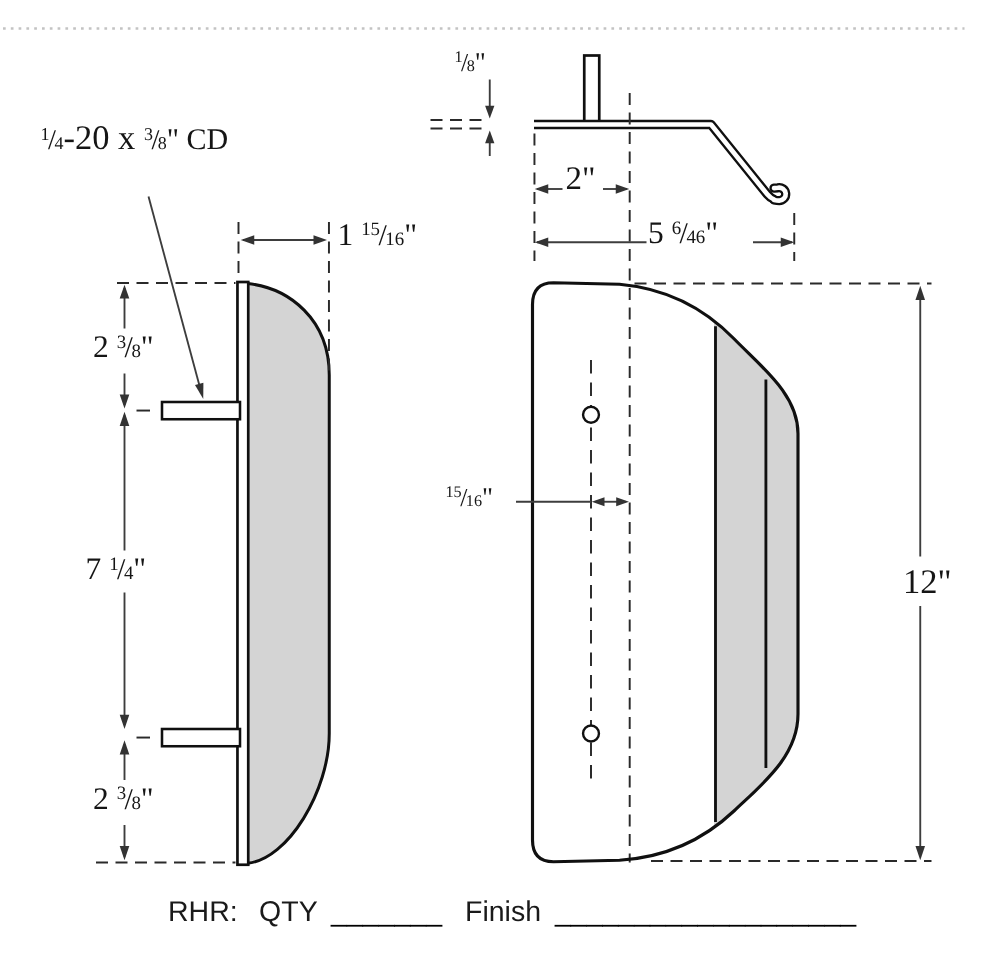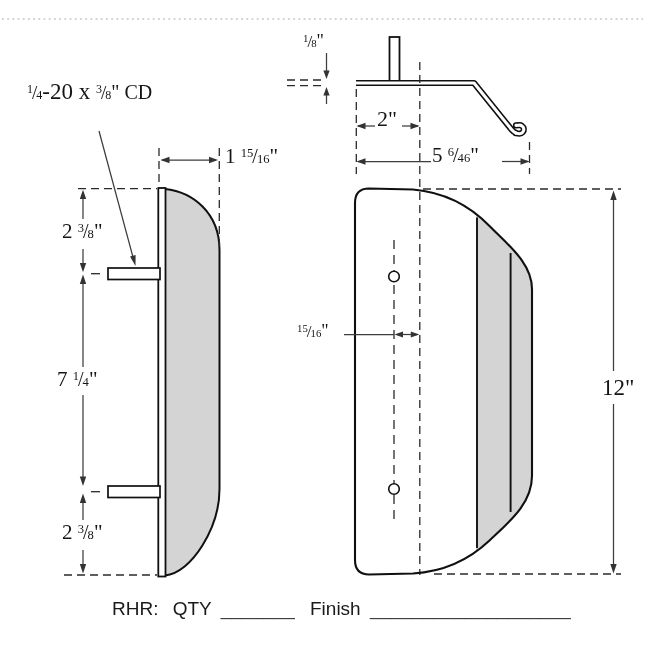--- a/index.html
+++ b/index.html
@@ -12,21 +12,21 @@
   .cdash{stroke:#2a2a2a;stroke-width:1.3;fill:none;stroke-dasharray:9 6;}
   .ah{fill:#333;stroke:none;}
   .lbl{position:absolute;white-space:nowrap;color:#151515;line-height:1;}
   .fnum{font-size:.6em;vertical-align:.5em;}
   .fden{font-size:.6em;vertical-align:-.02em;}
   .fsl{font-size:.95em;margin:0 -1px;}
   .big{font-size:1.15em;}
   .footer-grp{position:absolute;top:598px;font-family:"Liberation Sans","DejaVu Sans",sans-serif;
               font-size:19px;color:#1a1a1a;white-space:nowrap;}
   .bold{font-weight:normal;}
-  .blank{letter-spacing:0;margin-left:4px;color:#404040;}
+  .blank{letter-spacing:0;margin-left:4px;color:#000000;}
 </style>
 </head>
 <body>
 
 <div class="sheet">
 
 <svg width="663" height="653" viewBox="0 0 663 653">
   <defs>
     <clipPath id="fvclip">
       <path d="M355,203 Q355,188.5 369,188.5 L413,189.5 C447,192.5 471,207 489.5,226 C508,245 532,263 532,289 L532,476 C532,504 508.5,522.5 489.5,540.5 C471,558 446,571.5 413,573.5 L369,574.5 Q355,574.5 355,560 Z"></path>

